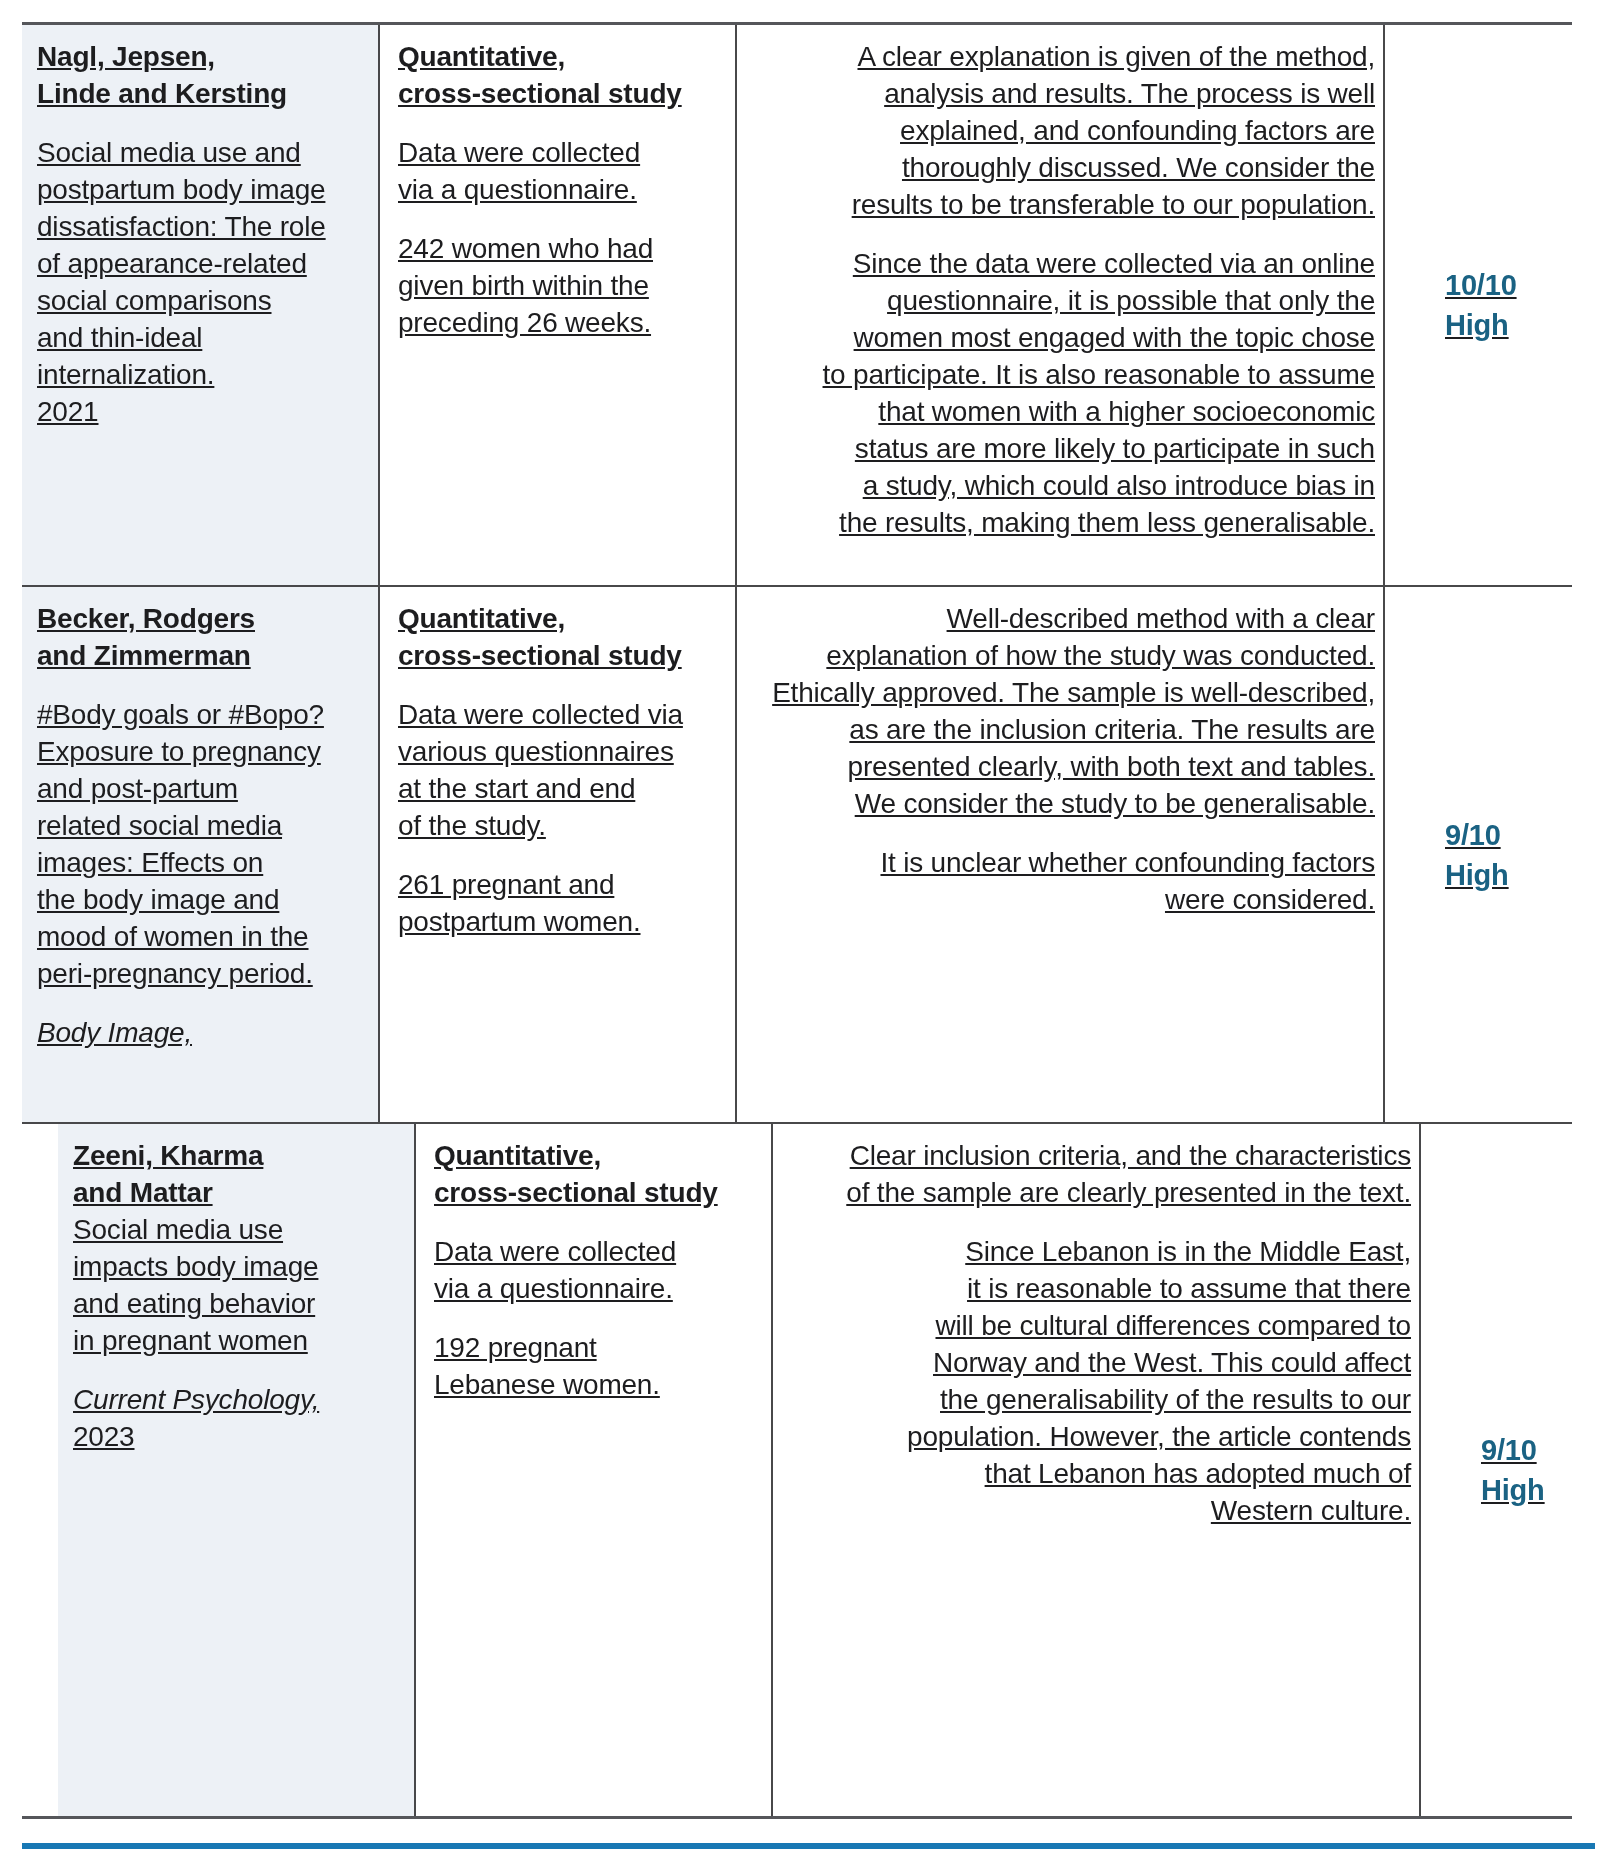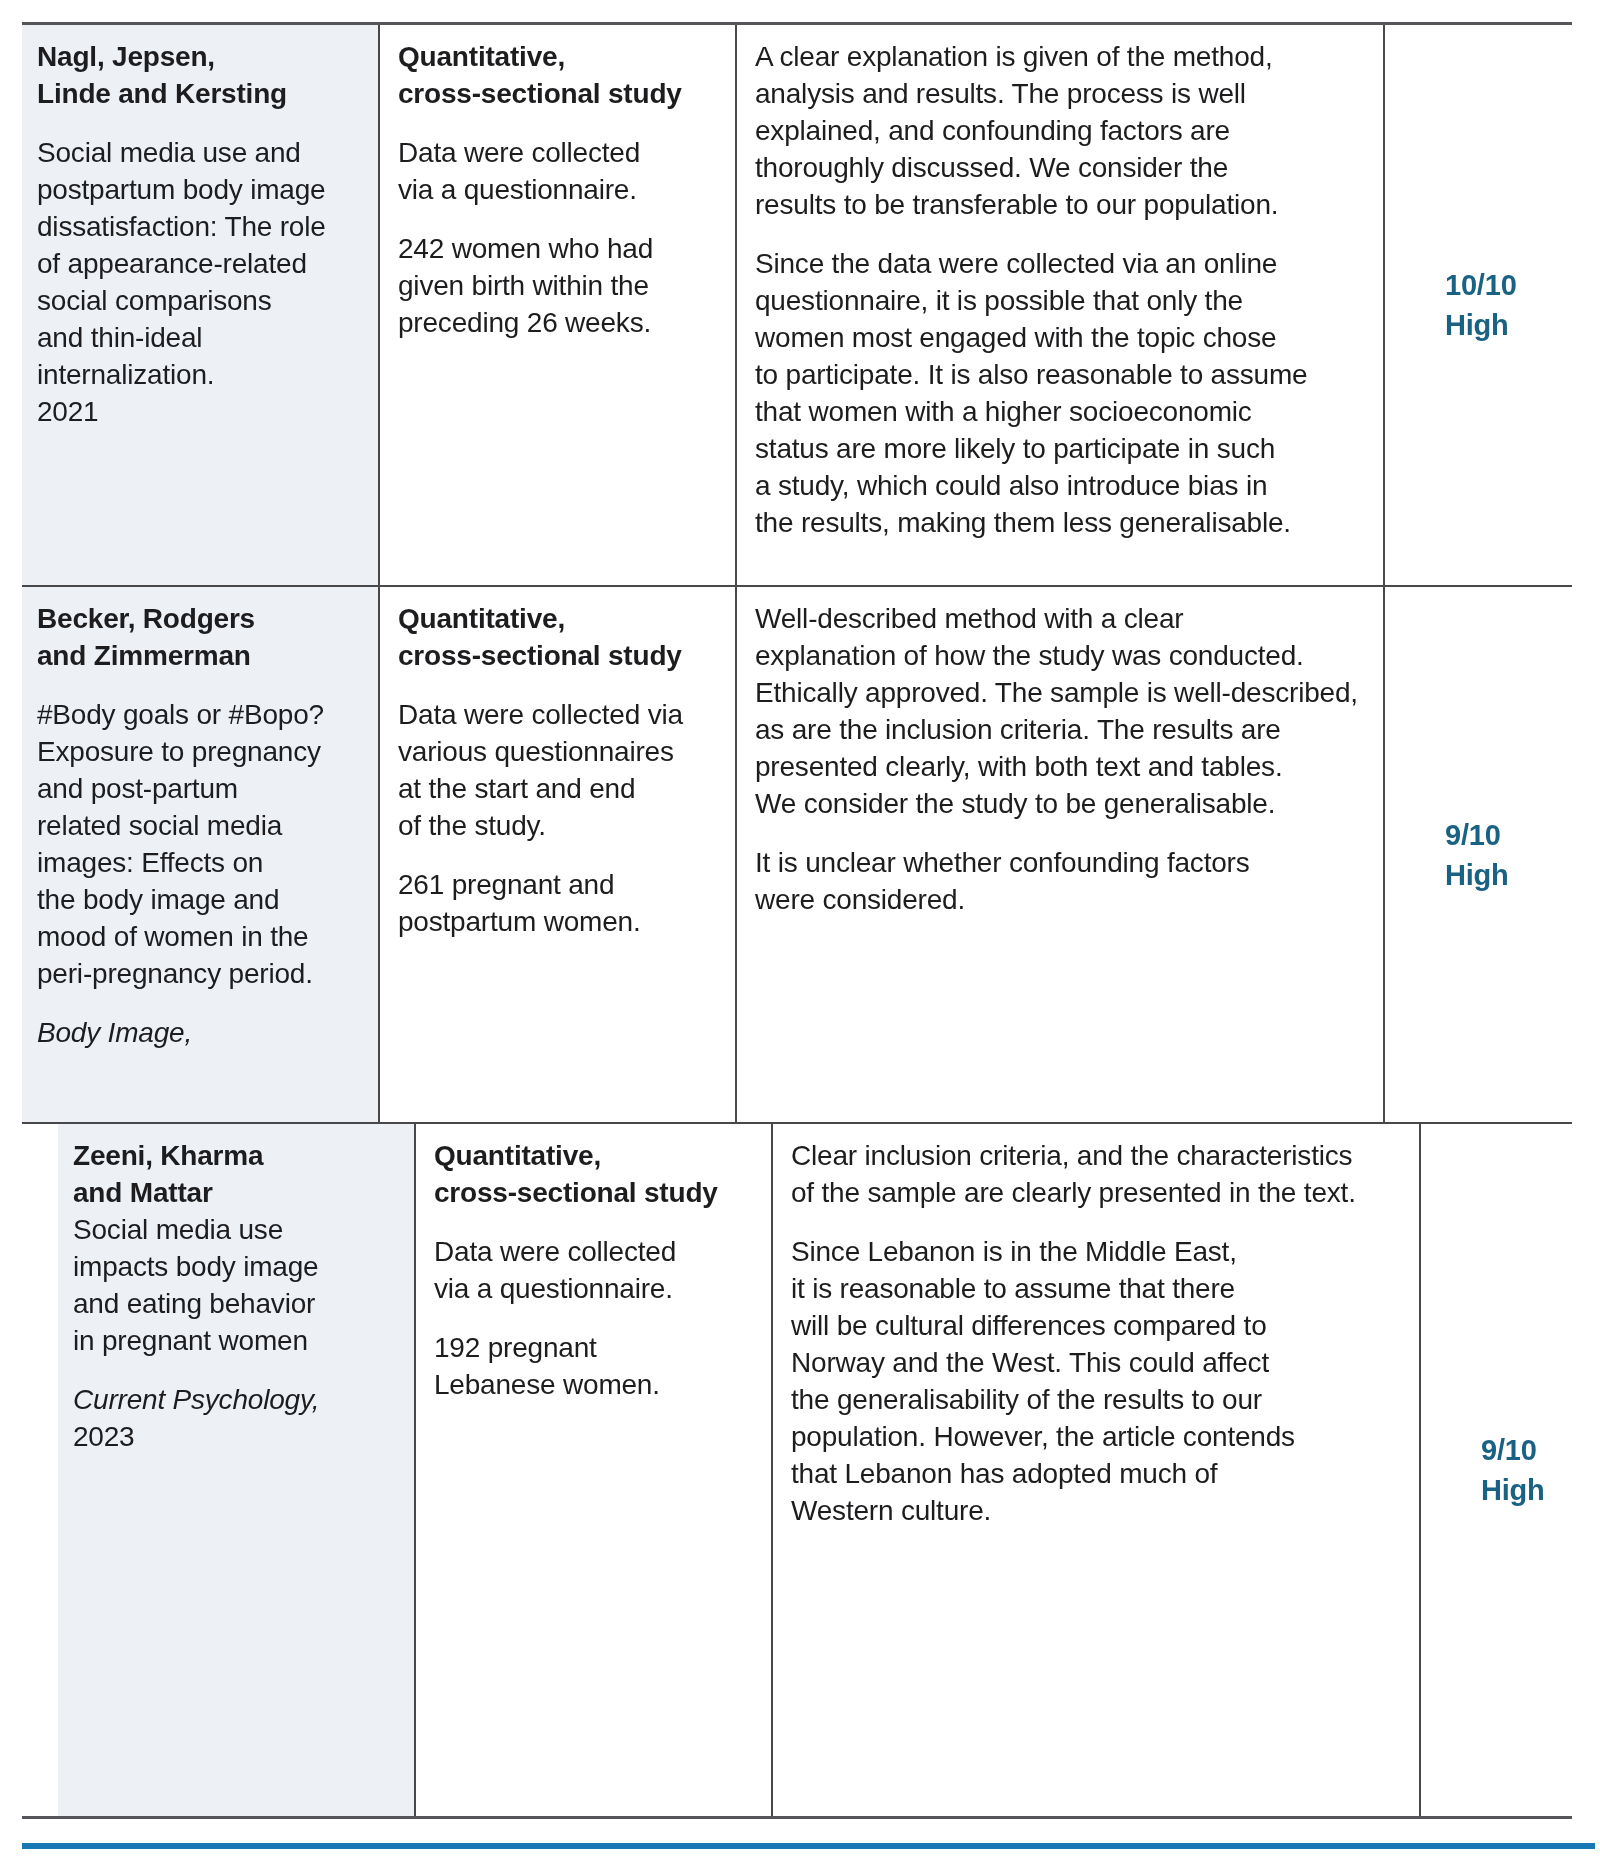--- a/index.html
+++ b/index.html
@@ -24,32 +24,32 @@
   }
   .row{
     display:grid;
     grid-template-columns:358px 357px 648px 1fr;
     border-bottom:2px solid var(--border);
   }
   .row:last-child{border-bottom:none;}
   .row:nth-child(1){min-height:560px;}
   .row:nth-child(2){min-height:535px;}
   .row:nth-child(3){min-height:692px;padding-left:36px;}
-  .cell{font-size:28px;line-height:37px;box-sizing:border-box;}
+  .cell{font-size:28px;line-height:37px;box-sizing:border-box;text-decoration:underline;}
   .c1{background:var(--col1-bg);border-right:2px solid var(--border);padding:13px 10px 20px 15px;}
   .c2{border-right:2px solid var(--border);padding:13px 10px 20px 18px;}
   .c3{border-right:2px solid var(--border);padding:13px 8px 20px 18px;}
   .c4{display:flex;align-items:center;padding-left:60px;}
   .pre{white-space:pre-line;}
   .bold{font-weight:bold;}
   .title{margin-top:22px;}
   .title.no-gap{margin-top:0;}
   .journal{margin-top:22px;font-style:italic;}
   .year{font-style:normal;}
-  .para{margin:0 0 22px 0;}
+  .para{margin:0 0 22px 0;text-align:right;}
   .para:last-child{margin-bottom:0;}
   .method,.sample{margin-top:22px;}
   .score,.rating{font-weight:bold;font-size:29px;line-height:40px;color:var(--score-color);}
   .bottom-rule{height:6px;width:1573px;margin:24px 0 0 22px;background:var(--accent);}
 </style>
 </head>
 <body>
 
 <div class="table">
   <div class="row">

